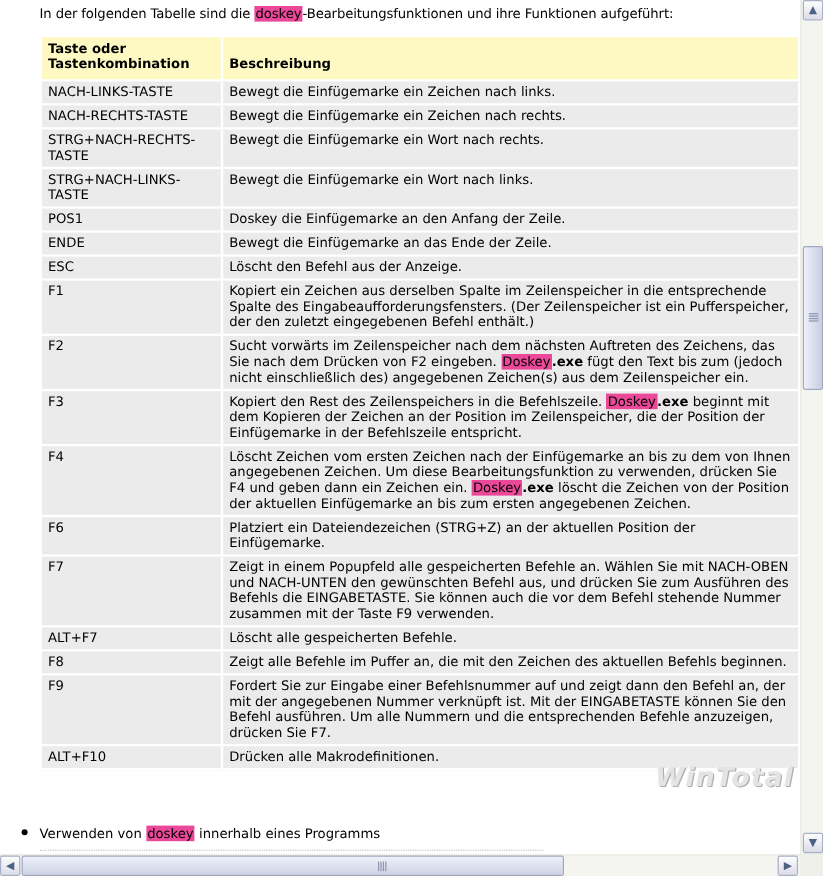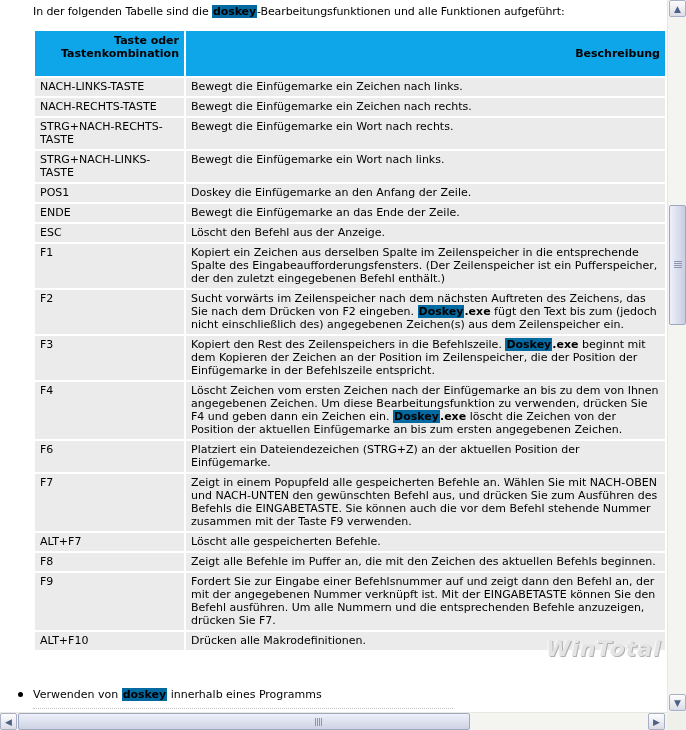--- a/index.html
+++ b/index.html
@@ -6,31 +6,31 @@
   body {
     width:686px; height:730px; overflow:hidden; position:relative;
     background:#ffffff;
     font-family:"DejaVu Sans", sans-serif;
     font-size:11px; color:#000;
   }
   .viewport {
     position:absolute; left:0; top:0; width:667px; height:712px; overflow:hidden; background:#fff;
   }
   .intro { position:absolute; left:33px; top:5px; white-space:nowrap; letter-spacing:-0.1px; }
-  .hl { background:#0369a1; font-weight:bold; padding:0 1px; }
+  .hl { background:#ec4899; font-weight:normal; padding:0 1px; }
   table {
     position:absolute; left:35px; top:31px; width:632px;
     border-collapse:separate; border-spacing:0;
   }
   th, td {
     background:#ebebeb; vertical-align:top; text-align:left;
     padding:2px 5px 3px 5px; line-height:13px;
     border-right:2px solid #fff; border-bottom:2px solid #fff;
   }
-  th { background:#0ea5e9; font-weight:bold; vertical-align:bottom; padding-top:3px; padding-bottom:16px;text-align:right; }
+  th { background:#fef9c3; font-weight:bold; vertical-align:bottom; padding-top:3px; padding-bottom:6px; }
   td.key { width:139px; }
   th.key { width:139px; }
   .bullet { position:absolute; left:18px; top:688px; white-space:nowrap; }
   .bullet .dot { display:inline-block; width:5px; height:5px; border-radius:50%; background:#000; margin-right:10px; vertical-align:middle; position:relative; top:-1px; }
   .cutline { position:absolute; left:33px; top:708px; width:420px; height:4px; border-top:1px dotted #888; opacity:0.5; }
   .watermark {
     position:absolute; left:517px; top:636px;
     font-family:"DejaVu Sans", sans-serif; font-style:italic; font-weight:bold;
     font-size:22px; color:#e4e4e4; letter-spacing:1px;
     text-shadow:1px 1px 0 #b0b0b0, -1px 0 0 #fafafa;
@@ -59,21 +59,21 @@
     background:linear-gradient(#eef0fa,#cdd2e4); border:1px solid #a0a8c0; border-radius:2px;
   }
   .hgrip { position:absolute; top:4px; width:1px; height:8px; background:#8c94b0; }
   .corner { position:absolute; left:667px; top:712px; width:19px; height:18px; background:#f0f0ea; }
 </style>
 </head>
 <body>
 
 <div class="viewport">
   <div class="intro">
-    <span>In der folgenden Tabelle sind die </span><span class="hl">doskey</span><span>-Bearbeitungsfunktionen und alle Funktionen aufgeführt:</span>
+    <span>In der folgenden Tabelle sind die </span><span class="hl">doskey</span><span>-Bearbeitungsfunktionen und ihre Funktionen aufgeführt:</span>
   </div>
 
   <table>
     <thead>
       <tr>
         <th class="key">Taste oder Tastenkombination</th>
         <th>Beschreibung</th>
       </tr>
     </thead>
     <tbody id="tbody">

